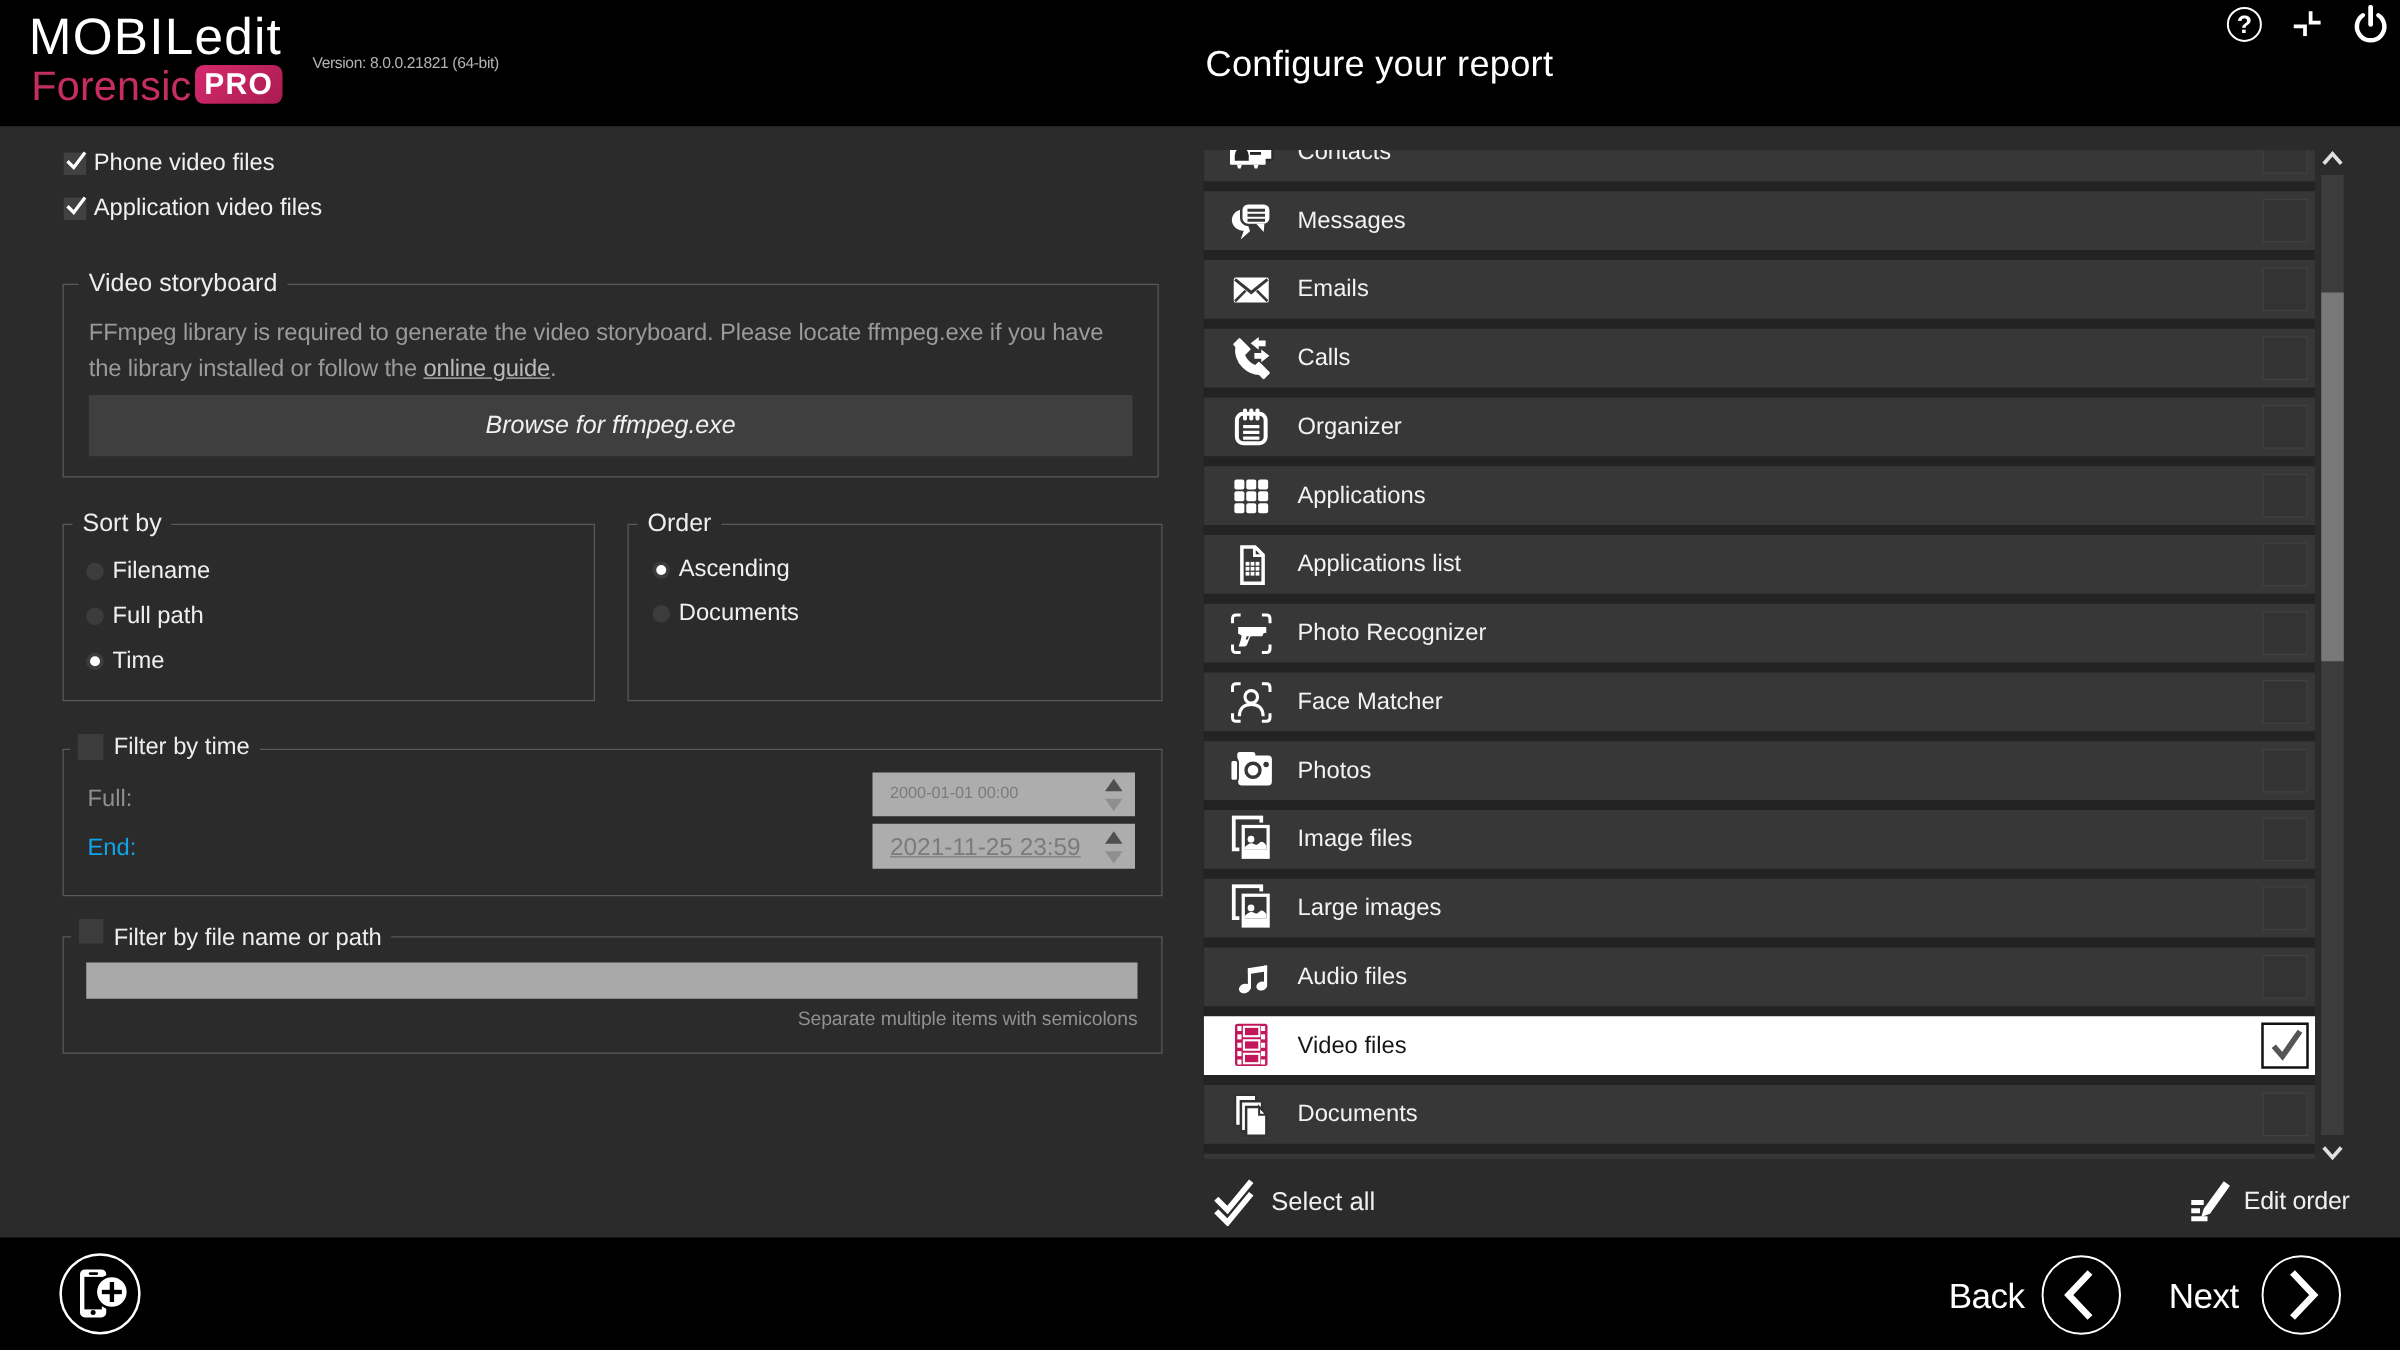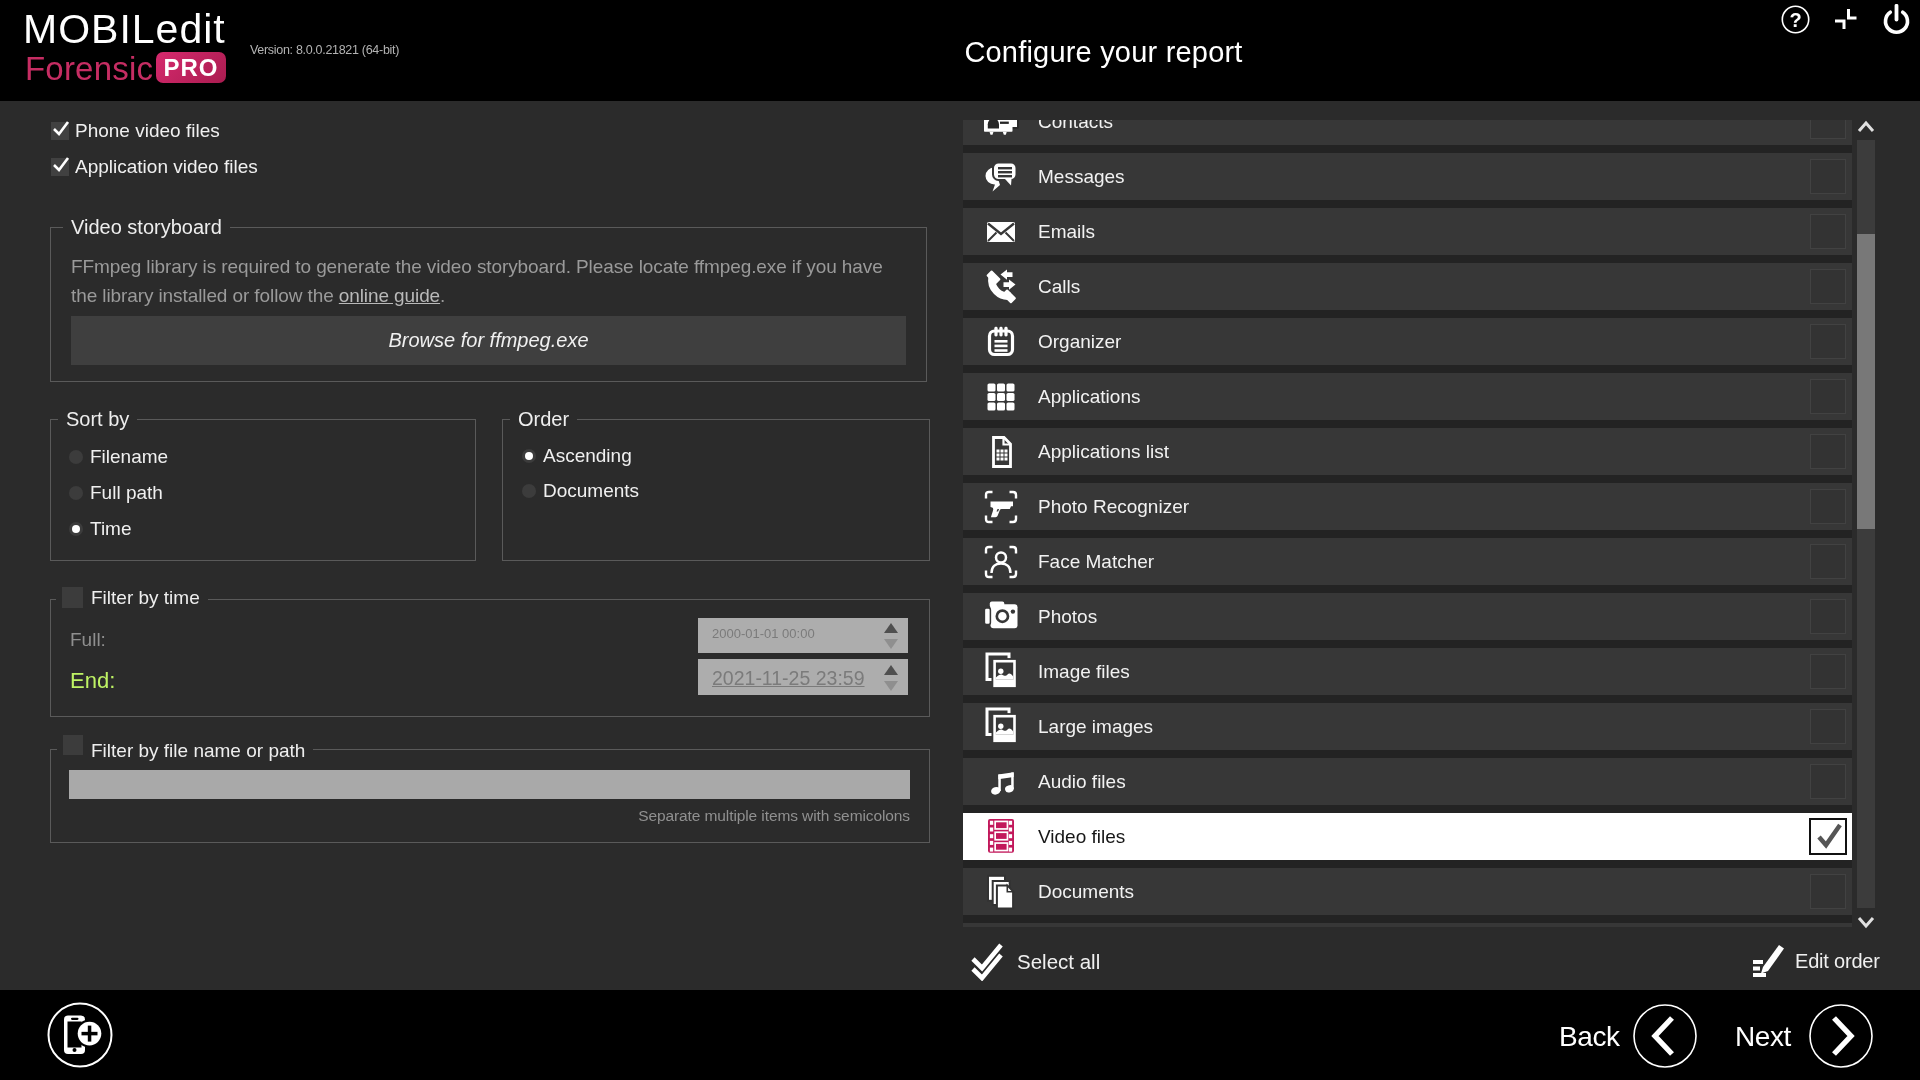--- a/index.html
+++ b/index.html
@@ -86,21 +86,21 @@
   <div class="abs fieldset" style="left:50px; top:599px; width:880px; height:118px;"></div>
   <div class="abs" style="left:62px; top:587px; width:21px; height:21px; background:#3c3c3c; outline:6px solid #2b2b2b;"></div>
   <div class="abs legend" style="left:83px; top:588px; font-size:19px;">Filter by time</div>
   <div class="abs" style="left:70px; top:629px; color:#8f8f8f; font-size:19px;">Full:</div>
   <div class="abs" style="left:698px; top:618px; width:210px; height:35px; background:#adadad;"></div>
   <div class="abs" style="left:712px; top:626px; color:#7b7b7b; font-size:13px;">2000-01-01 00:00</div>
   <svg class="abs" style="left:882px; top:622px;" width="18" height="28" viewBox="0 0 18 28">
     <path d="M9 1 L16 11 H2 Z" fill="#4f4f4f"></path>
     <path d="M9 27 L16 17 H2 Z" fill="#8f8f8f"></path>
   </svg>
-  <div class="abs" style="left:70px; top:668px; color:#bef264; font-size:22px;">End:</div>
+  <div class="abs" style="left:70px; top:668px; color:#0ea5e9; font-size:19px;">End:</div>
   <div class="abs" style="left:698px; top:659px; width:210px; height:36px; background:#adadad;"></div>
   <div class="abs" style="left:712px; top:667px; color:#7b7b7b; font-size:19.5px;text-decoration:underline;">2021-11-25 23:59</div>
   <svg class="abs" style="left:882px; top:664px;" width="18" height="28" viewBox="0 0 18 28">
     <path d="M9 1 L16 11 H2 Z" fill="#4f4f4f"></path>
     <path d="M9 27 L16 17 H2 Z" fill="#8f8f8f"></path>
   </svg>
 
   <div class="abs fieldset" style="left:50px; top:749px; width:880px; height:94px;"></div>
   <div class="abs" style="left:63px; top:735px; width:20px; height:20px; background:#3c3c3c; outline:6px solid #2b2b2b;"></div>
   <div class="abs legend" style="left:83px; top:741px; font-size:19px;">Filter by file name or path</div>

